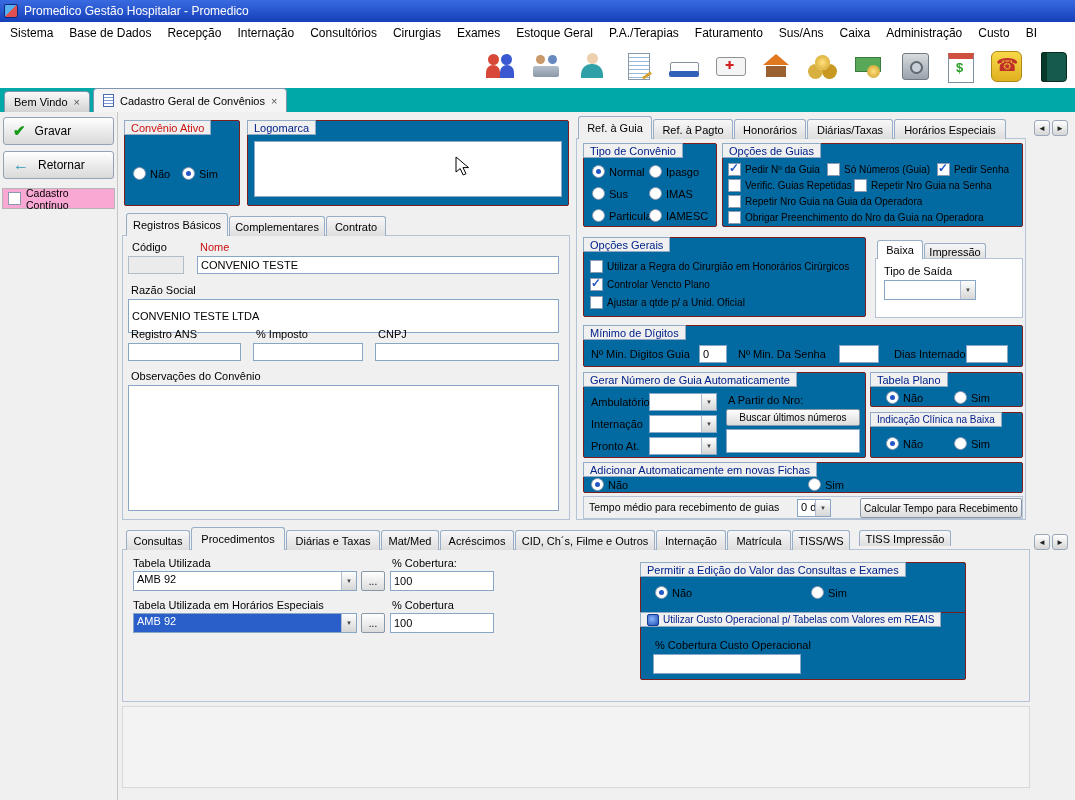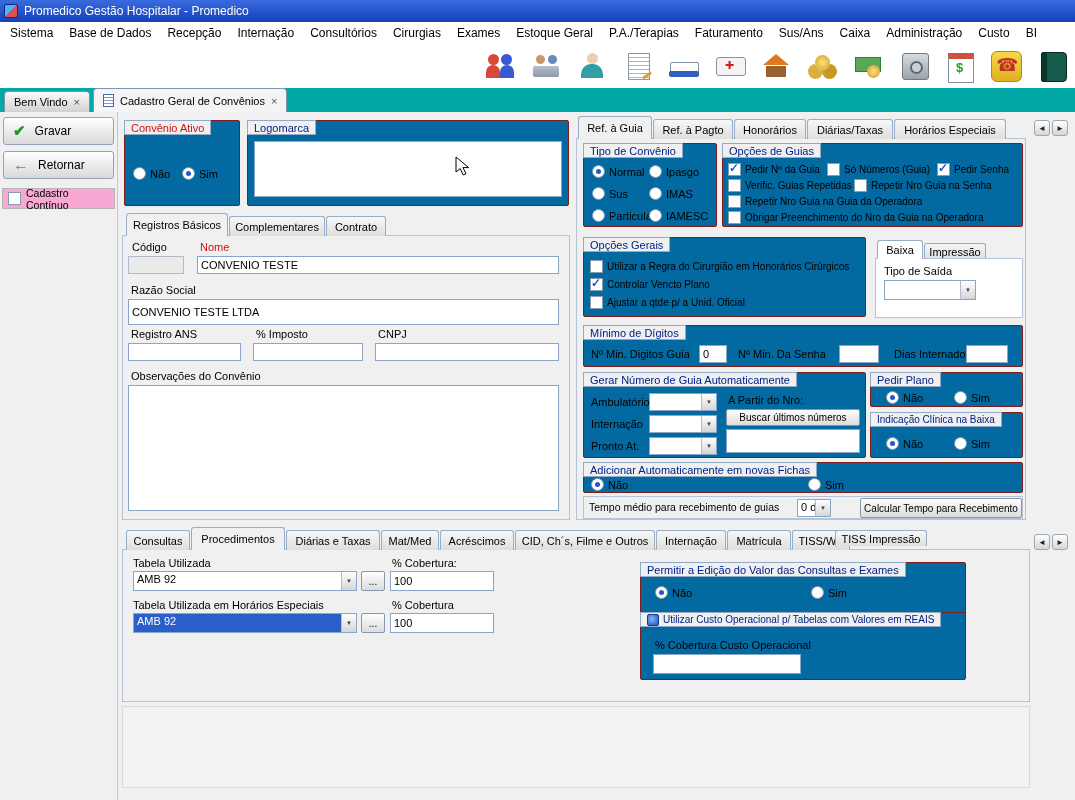--- a/index.html
+++ b/index.html
@@ -195,21 +195,21 @@
   <div class="ptab" style="left:326px;top:216px;width:60px;height:20px">
       <span>Contrato</span>
     </div>
   <div class="panel" style="left:122px;top:235px;width:448px;height:285px;z-index:1"></div>
 
   <span class="lb" style="left:132px;top:241px;z-index:2">Código</span>
   <input class="tin dis abs" style="left: 128px; top: 256px; width: 56px; height: 18px; z-index: 2;" value="">
   <span class="lb red" style="left:200px;top:241px;z-index:2">Nome</span>
   <input class="tin abs" style="left: 197px; top: 256px; width: 362px; height: 18px; z-index: 2;" value="CONVENIO TESTE">
   <span class="lb" style="left:131px;top:284px;z-index:2">Razão Social</span>
-  <input class="tin abs" style="left: 128px; top: 299px; width: 431px; height: 26px; z-index: 2;" value="CONVENIO TESTE LTDA">
+  <input class="tin abs" style="left: 128px; top: 299px; width: 431px; height: 34px; z-index: 2;" value="CONVENIO TESTE LTDA">
   <span class="lb" style="left:131px;top:328px;z-index:2">Registro ANS</span>
   <input class="tin abs" style="left: 128px; top: 343px; width: 113px; height: 18px; z-index: 2;" value="">
   <span class="lb" style="left:256px;top:328px;z-index:2">% Imposto</span>
   <input class="tin abs" style="left: 253px; top: 343px; width: 110px; height: 18px; z-index: 2;" value="">
   <span class="lb" style="left:378px;top:328px;z-index:2">CNPJ</span>
   <input class="tin abs" style="left: 375px; top: 343px; width: 184px; height: 18px; z-index: 2;" value="">
   <span class="lb" style="left:131px;top:370px;z-index:2">Observações do Convênio</span>
   <textarea class="tin abs" style="left: 128px; top: 385px; width: 431px; height: 126px; z-index: 2;"></textarea>
 
   <div class="ptab active" style="left:578px;top:116px;width:74px;height:23px">
@@ -349,21 +349,21 @@
         <span class="arr"></span>
       </div>
     <span class="lb" style="left:144px;top:21px">A Partir do Nro:</span>
     <div class="btn" style="left:142px;top:36px;width:134px;height:17px">
         <span>Buscar últimos números</span>
       </div>
     <input class="tin" style="left: 142px; top: 56px; width: 134px; height: 24px;" value="">
   </div>
 
   <div class="gb" style="left:870px;top:372px;width:153px;height:35px;z-index:2">
-    <div class="gb-title">Pedir Plano</div>
+    <div class="gb-title">Tabela Plano</div>
     <div class="opt" style="left:15px;top:18px">
         <span class="rb sel"></span>
         <span>Não</span>
       </div>
     <div class="opt" style="left:83px;top:18px">
         <span class="rb"></span>
         <span>Sim</span>
       </div>
   </div>
 
@@ -422,21 +422,21 @@
     </div>
   <div class="ptab" style="left:656px;top:530px;width:70px;height:20px">
       <span>Internação</span>
     </div>
   <div class="ptab" style="left:727px;top:530px;width:64px;height:20px">
       <span>Matrícula</span>
     </div>
   <div class="ptab" style="left:792px;top:530px;width:58px;height:20px">
       <span>TISS/WS</span>
     </div>
-  <div class="ptab" style="left:835px;top:530px;width:92px;height:16px">
+  <div class="ptab" style="left:859px;top:530px;width:92px;height:16px">
       <span>TISS Impressão</span>
     </div>
   <div class="scrollbtn" style="left:1034px;top:534px">◄</div>
   <div class="scrollbtn" style="left:1052px;top:534px">►</div>
   <div class="panel" style="left:122px;top:549px;width:908px;height:153px;z-index:1"></div>
 
   <span class="lb" style="left:133px;top:557px;z-index:2">Tabela Utilizada</span>
   <div class="combo" style="left:133px;top:571px;width:224px;height:20px;z-index:2">
     <span class="txt">AMB 92</span>
     <span class="arr"></span>

